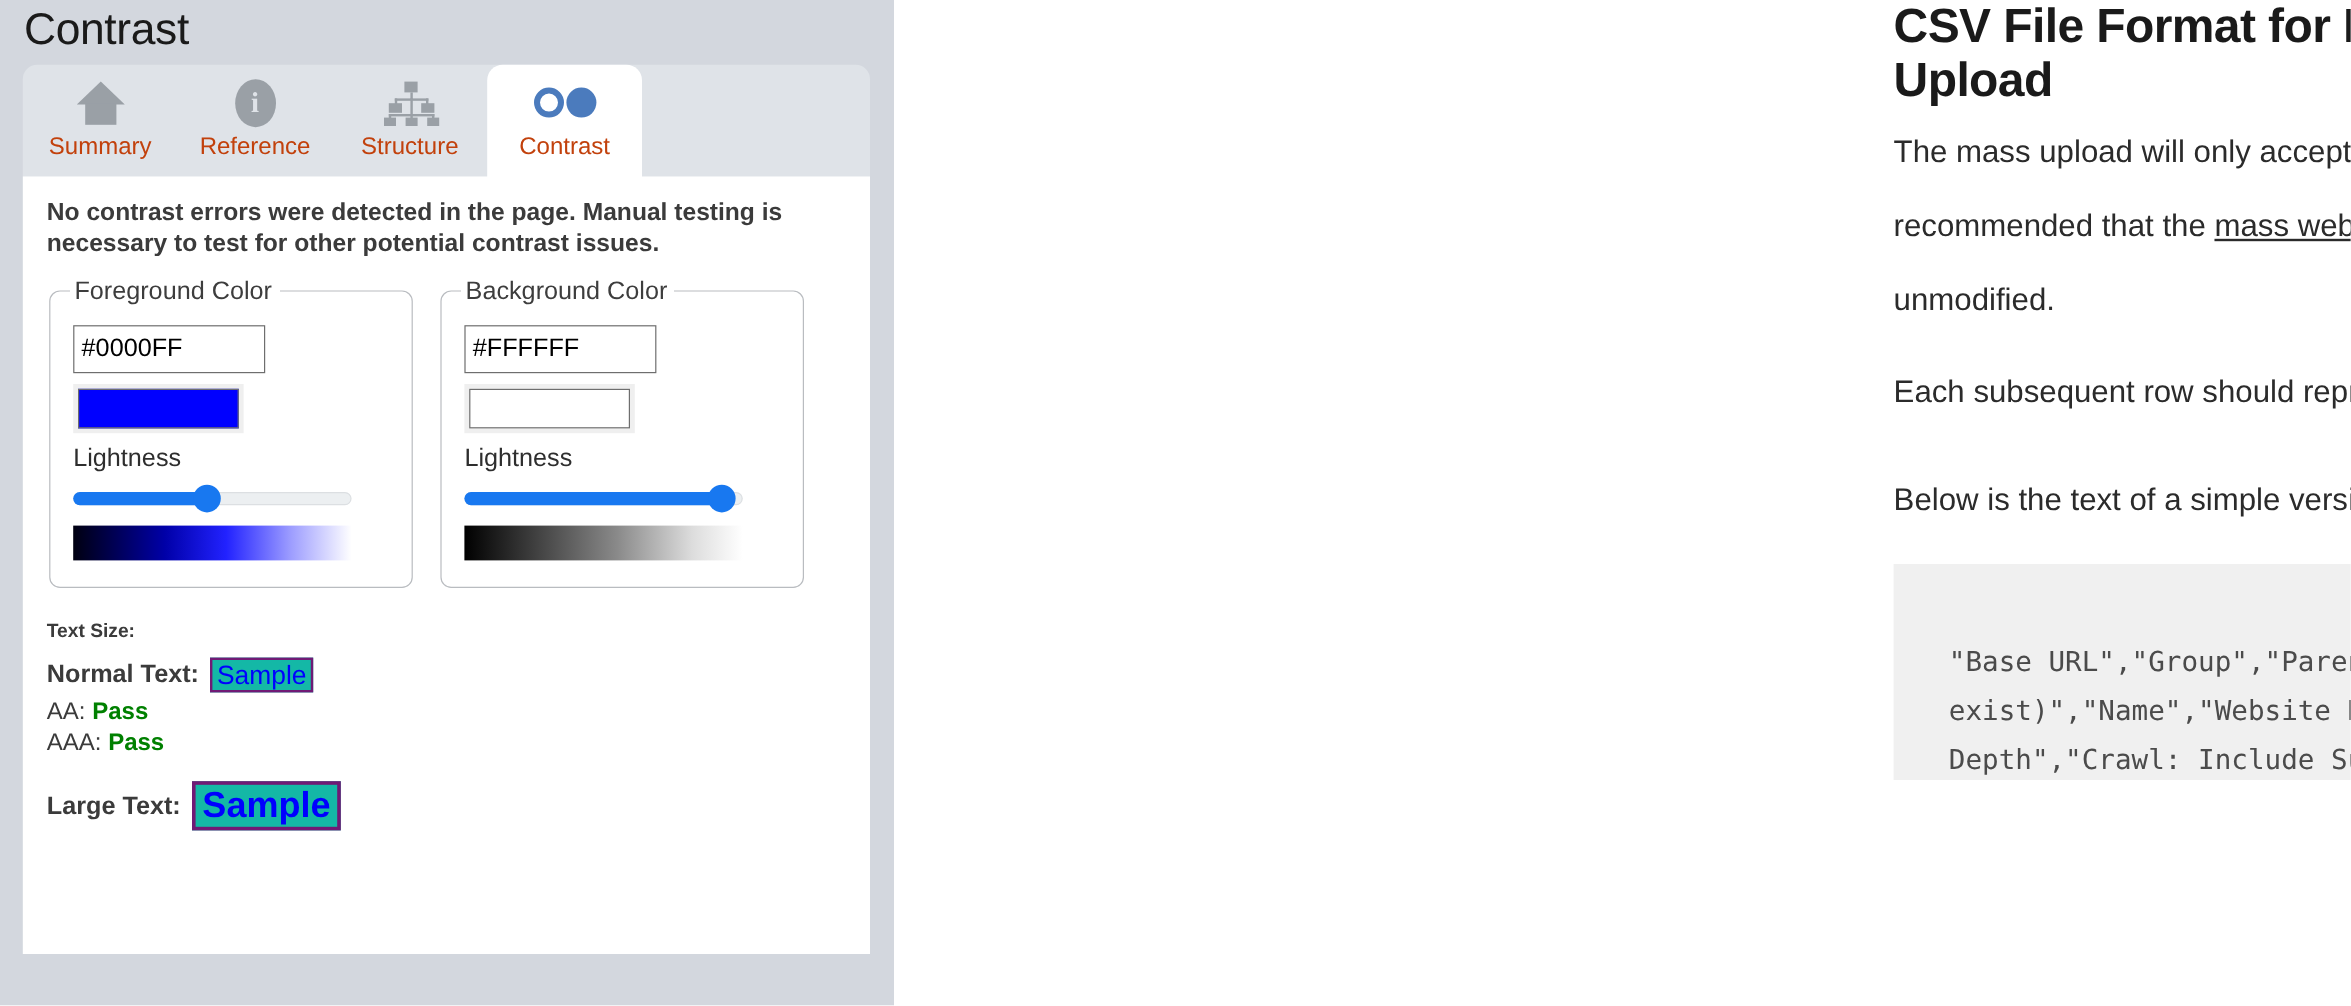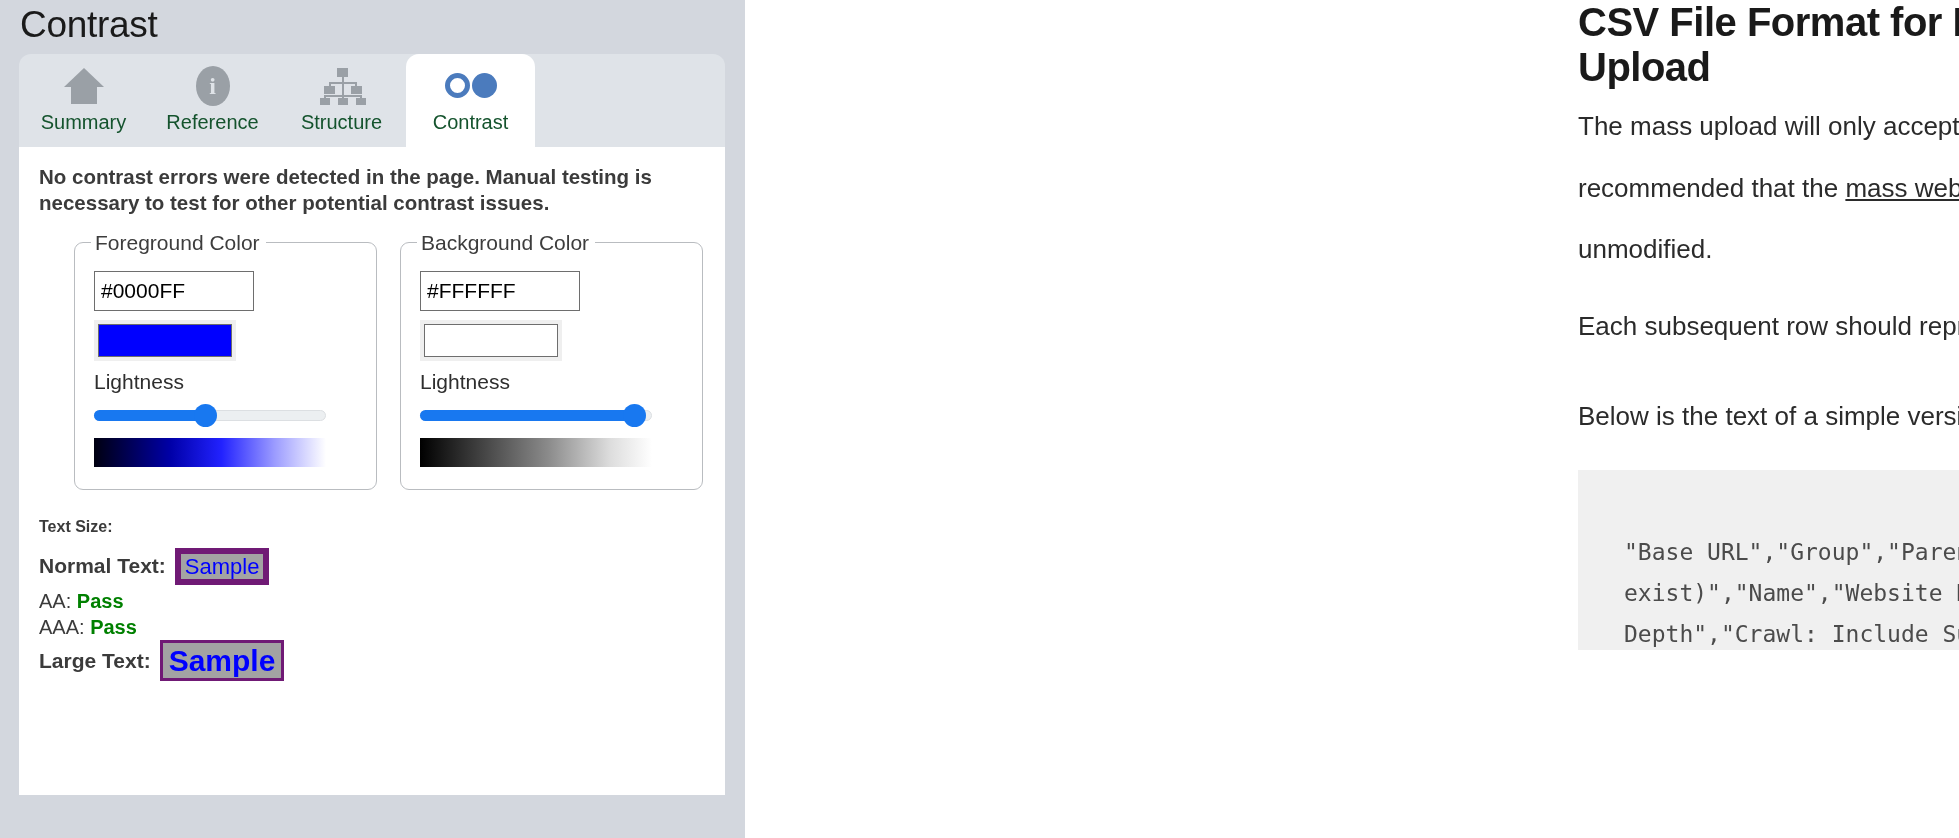--- a/index.html
+++ b/index.html
@@ -46,21 +46,21 @@
     display: flex;
     flex-direction: column;
     align-items: center;
     justify-content: flex-start;
     padding-top: 11px;
     cursor: pointer;
     position: relative;
   }
   .tab .tab-label {
     font-size: 20px;
-    color: #14532d;
+    color: #c2410c;
     margin-top: 5px;
     line-height: 1;
   }
   .tab.active {
     background: #ffffff;
     border-top-left-radius: 13px;
     border-top-right-radius: 13px;
     height: 95px;
     z-index: 3;
   }
@@ -114,21 +114,21 @@
   #contrast-message {
     font-size: 20.5px;
     font-weight: bold;
     color: #3b3b3b;
     line-height: 1.29;
     margin: 0 0 14px 0;
     max-width: 620px;
   }
 
   
-  #color-row { display: flex; gap: 19px; justify-content: flex-end; }
+  #color-row { display: flex; gap: 19px; }
   .colorset {
     width: 303px;
     border: 1px solid #b9bcc0;
     border-radius: 9px;
     padding: 8px 16px 22px 16px;
     position: relative;
   }
   .colorset legend {
     font-size: 21px;
     color: #3d3d3d;
@@ -192,21 +192,21 @@
   #results { margin-top: 28px; }
   #ratio-line {
     font-size: 21px; font-weight: bold; color:#3b3b3b;
     display:flex; align-items:baseline; gap:8px; margin-bottom: 17px;
   }
   #ratio-value { font-size: 31px; font-weight: bold; color:#3b3b3b; }
   #textsize-label { font-size:16px; font-weight:bold; color:#3b3b3b; margin-bottom:12px; }
   .sample-row { display:flex; align-items:center; gap:9px; margin-bottom: 3px; }
   .sample-row .lbl { font-size:21px; font-weight:bold; color:#3b3b3b; }
   .sample-box {
-    border:6px solid #701a75; color:#0000ff; background:#a3a3a3;
+    border:2px solid #701a75; color:#0000ff; background:#14b8a6;
     padding: 1px 4px; line-height:1.05;
   }
   .sample-normal { font-size: 22px; }
   .sample-large { font-size: 30px; font-weight:bold; border-width:3px; padding:2px 6px; }
   .wcag { font-size:20px; color:#3b3b3b; line-height:1.3; }
   .wcag b { color:#008000; }
 
   
   #content {
     flex: 1 1 auto;
@@ -367,21 +367,21 @@
         </div>
         <div class="wcag">
           <span>AA:</span>
           <b style="color: rgb(0, 128, 0);">Pass</b>
         </div>
         <div class="wcag">
           <span>AAA:</span>
           <b style="color: rgb(0, 128, 0);">Pass</b>
         </div>
 
-        <div class="sample-row" style="">
+        <div class="sample-row" style="margin-top:19px;">
           <span class="lbl">Large Text:</span>
           <span class="sample-box sample-large" style="color: rgb(0, 0, 255);">Sample</span>
         </div>
       </div>
 
     </div>
   </div>
 
   <div id="content">
     <div id="doc">

